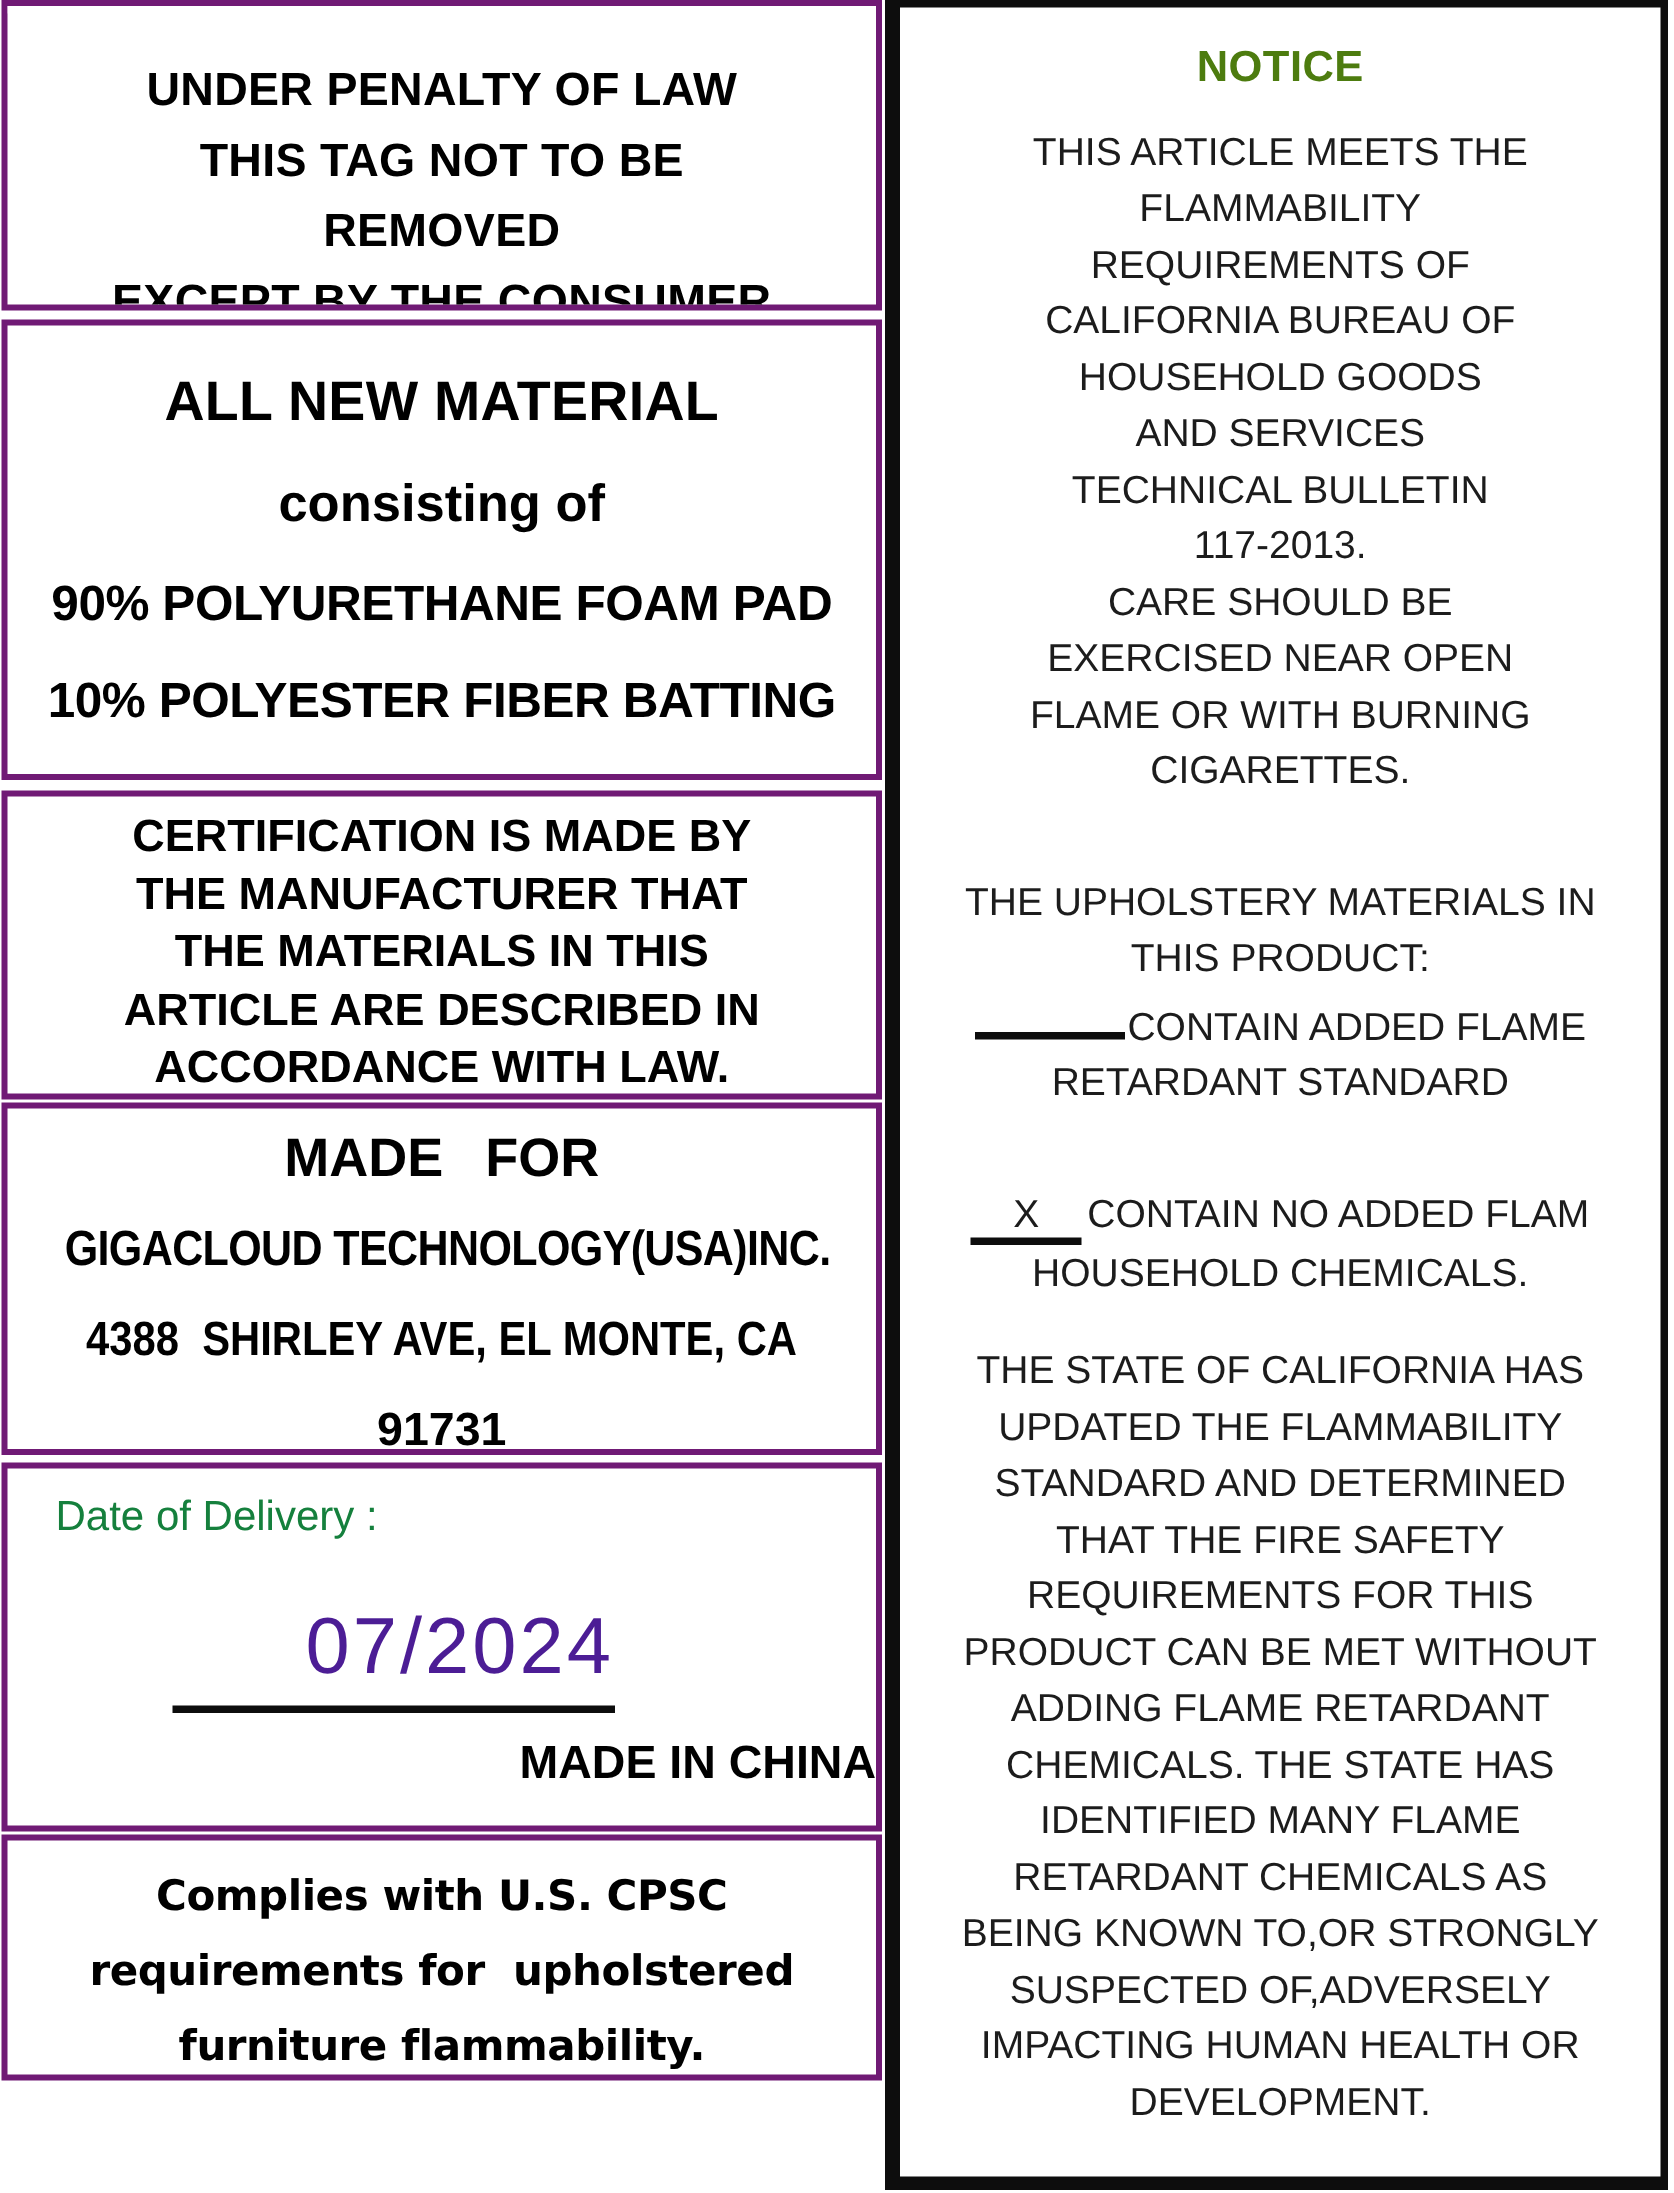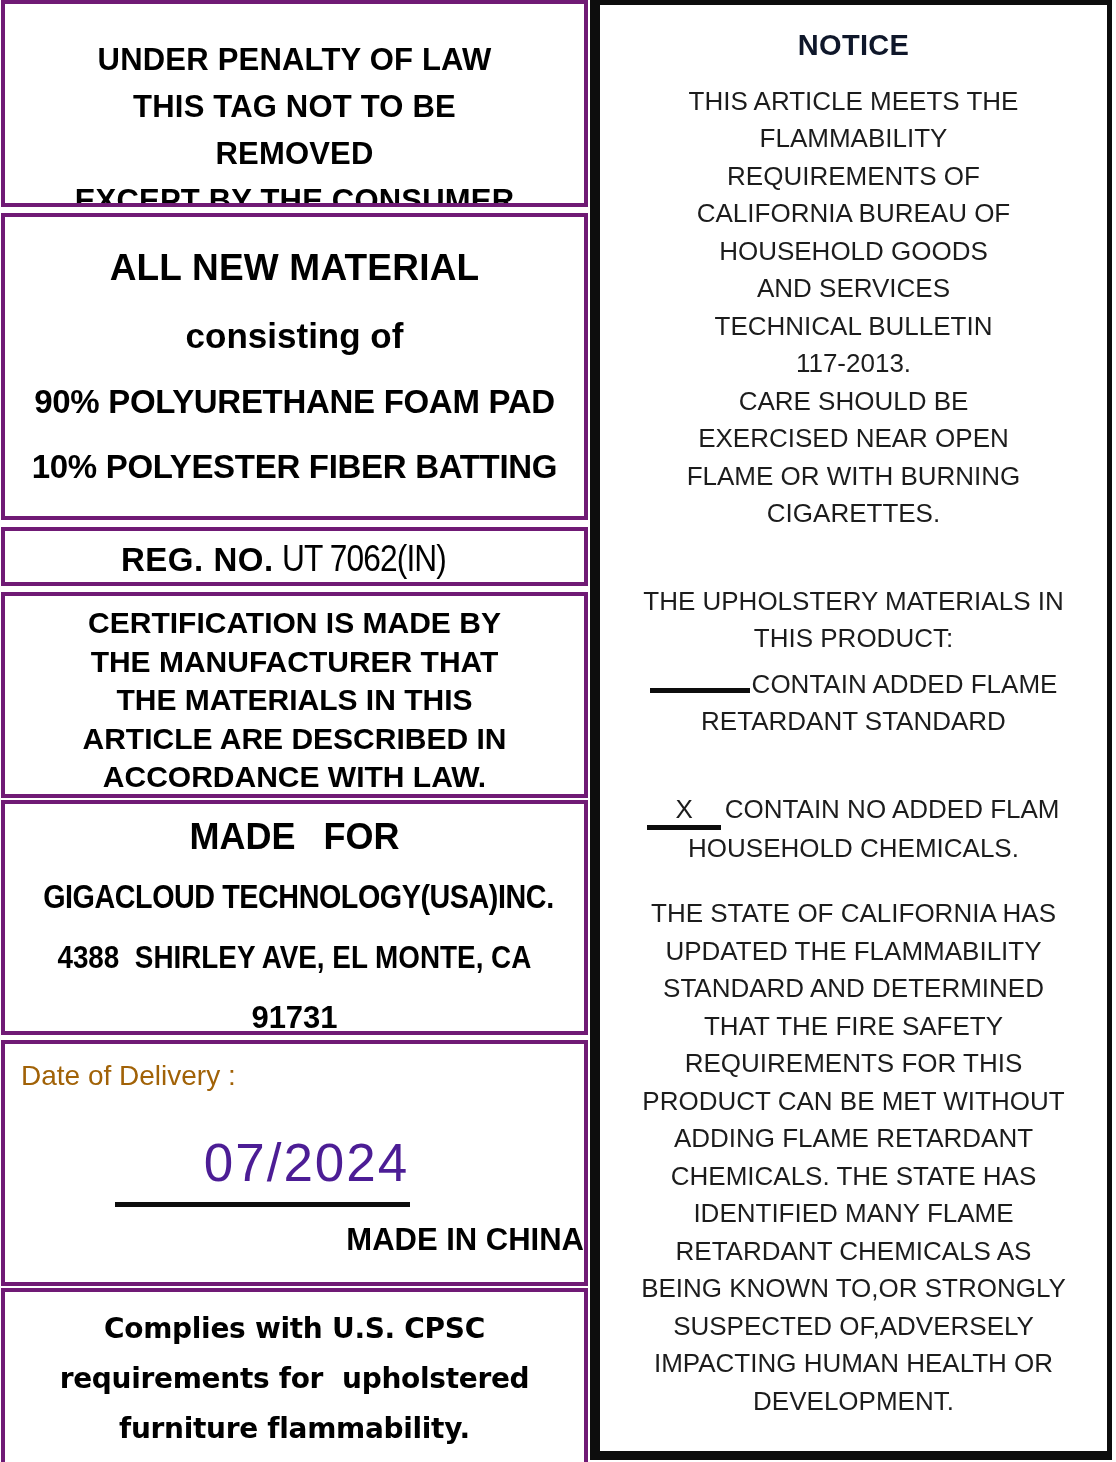--- a/index.html
+++ b/index.html
@@ -41,42 +41,42 @@
   .s4 .txt{margin-top:8px;font-weight:bold;font-size:30px;line-height:38.5px;}
 
   .s5{height:235px;margin-bottom:5px;padding-top:12px;}
   .s5 .t{font-size:36px;font-weight:bold;word-spacing:18px;}
   .s5 .cond{display:inline-block;transform:scaleX(.87);transform-origin:center;white-space:pre;}
   .s5 .co{font-size:33px;font-weight:bold;margin-top:20px;letter-spacing:-.5px;}
   .s5 .ad{font-size:32px;font-weight:bold;margin-top:23px;}
   .s5 .zip{font-size:31px;font-weight:bold;margin-top:24px;}
 
   .s6{height:246px;margin-bottom:2px;padding-top:16px;text-align:left;}
-  .s6 .lbl{font-size:28px;padding-left:16px;color:#a16207;}
+  .s6 .lbl{font-size:28px;padding-left:32px;color:#15803d;}
   .s6 .date{font-size:53px;text-align:center;margin-top:40px;letter-spacing:2px;color:#4c1d95;transform:translateX(12px);}
   .s6 .rule{width:295px;height:5px;background:#0d0d0d;margin:9px auto 0;transform:translateX(-32px);}
   .s6 .china{font-size:31px;font-weight:bold;text-align:right;margin-top:15px;}
 
-  .s7{height:208px;font-family:"DejaVu Sans",sans-serif;}
+  .s7{height:164px;font-family:"DejaVu Sans",sans-serif;}
   .s7 .txt{margin-top:12px;font-weight:bold;font-size:28px;line-height:50px;letter-spacing:-.3px;}
 
   
   .right-col{
     position:absolute;left:590px;top:0;width:522px;height:1460px;
     box-sizing:border-box;
     border:5px solid #0d0d0d;
     border-left-width:10px;
     border-bottom-width:9px;
     background:#fff;
     text-align:center;
     color:#1c1c1c;
     font-size:26px;line-height:37.5px;
     padding-top:22px;
   }
-  .notice-title{font-weight:bold;font-size:29px;color:#0f172a;letter-spacing:.3px;}
+  .notice-title{font-weight:bold;font-size:29px;color:#4d7c0f;letter-spacing:.3px;}
   .p1{margin-top:18px;}
   .p2{margin-top:50px;}
   .opt1{margin-top:0;}
   .opt1 .blank{
     display:inline-block;width:100px;height:30px;
     border-bottom:5px solid #0d0d0d;
     margin-right:2px;
   }
   .opt2{margin-top:50px;}
   .blank-x{
@@ -102,23 +102,20 @@
 EXCEPT BY THE CONSUMER</div>
     </section>
 
     <section class="box s2">
       <div class="t">ALL NEW MATERIAL</div>
       <div class="sub">consisting of</div>
       <div class="mat">90% POLYURETHANE FOAM PAD</div>
       <div class="mat">10% POLYESTER FIBER BATTING</div>
     </section>
 
-    <section class="box s3">
-      <span class="lbl">REG. NO.</span><span class="val">UT 7062(IN)</span>
-    </section>
 
     <section class="box s4">
       <div class="txt pre">CERTIFICATION IS MADE BY
 THE MANUFACTURER THAT
 THE MATERIALS IN THIS
 ARTICLE ARE DESCRIBED IN
 ACCORDANCE WITH LAW.</div>
     </section>
 
     <section class="box s5">

